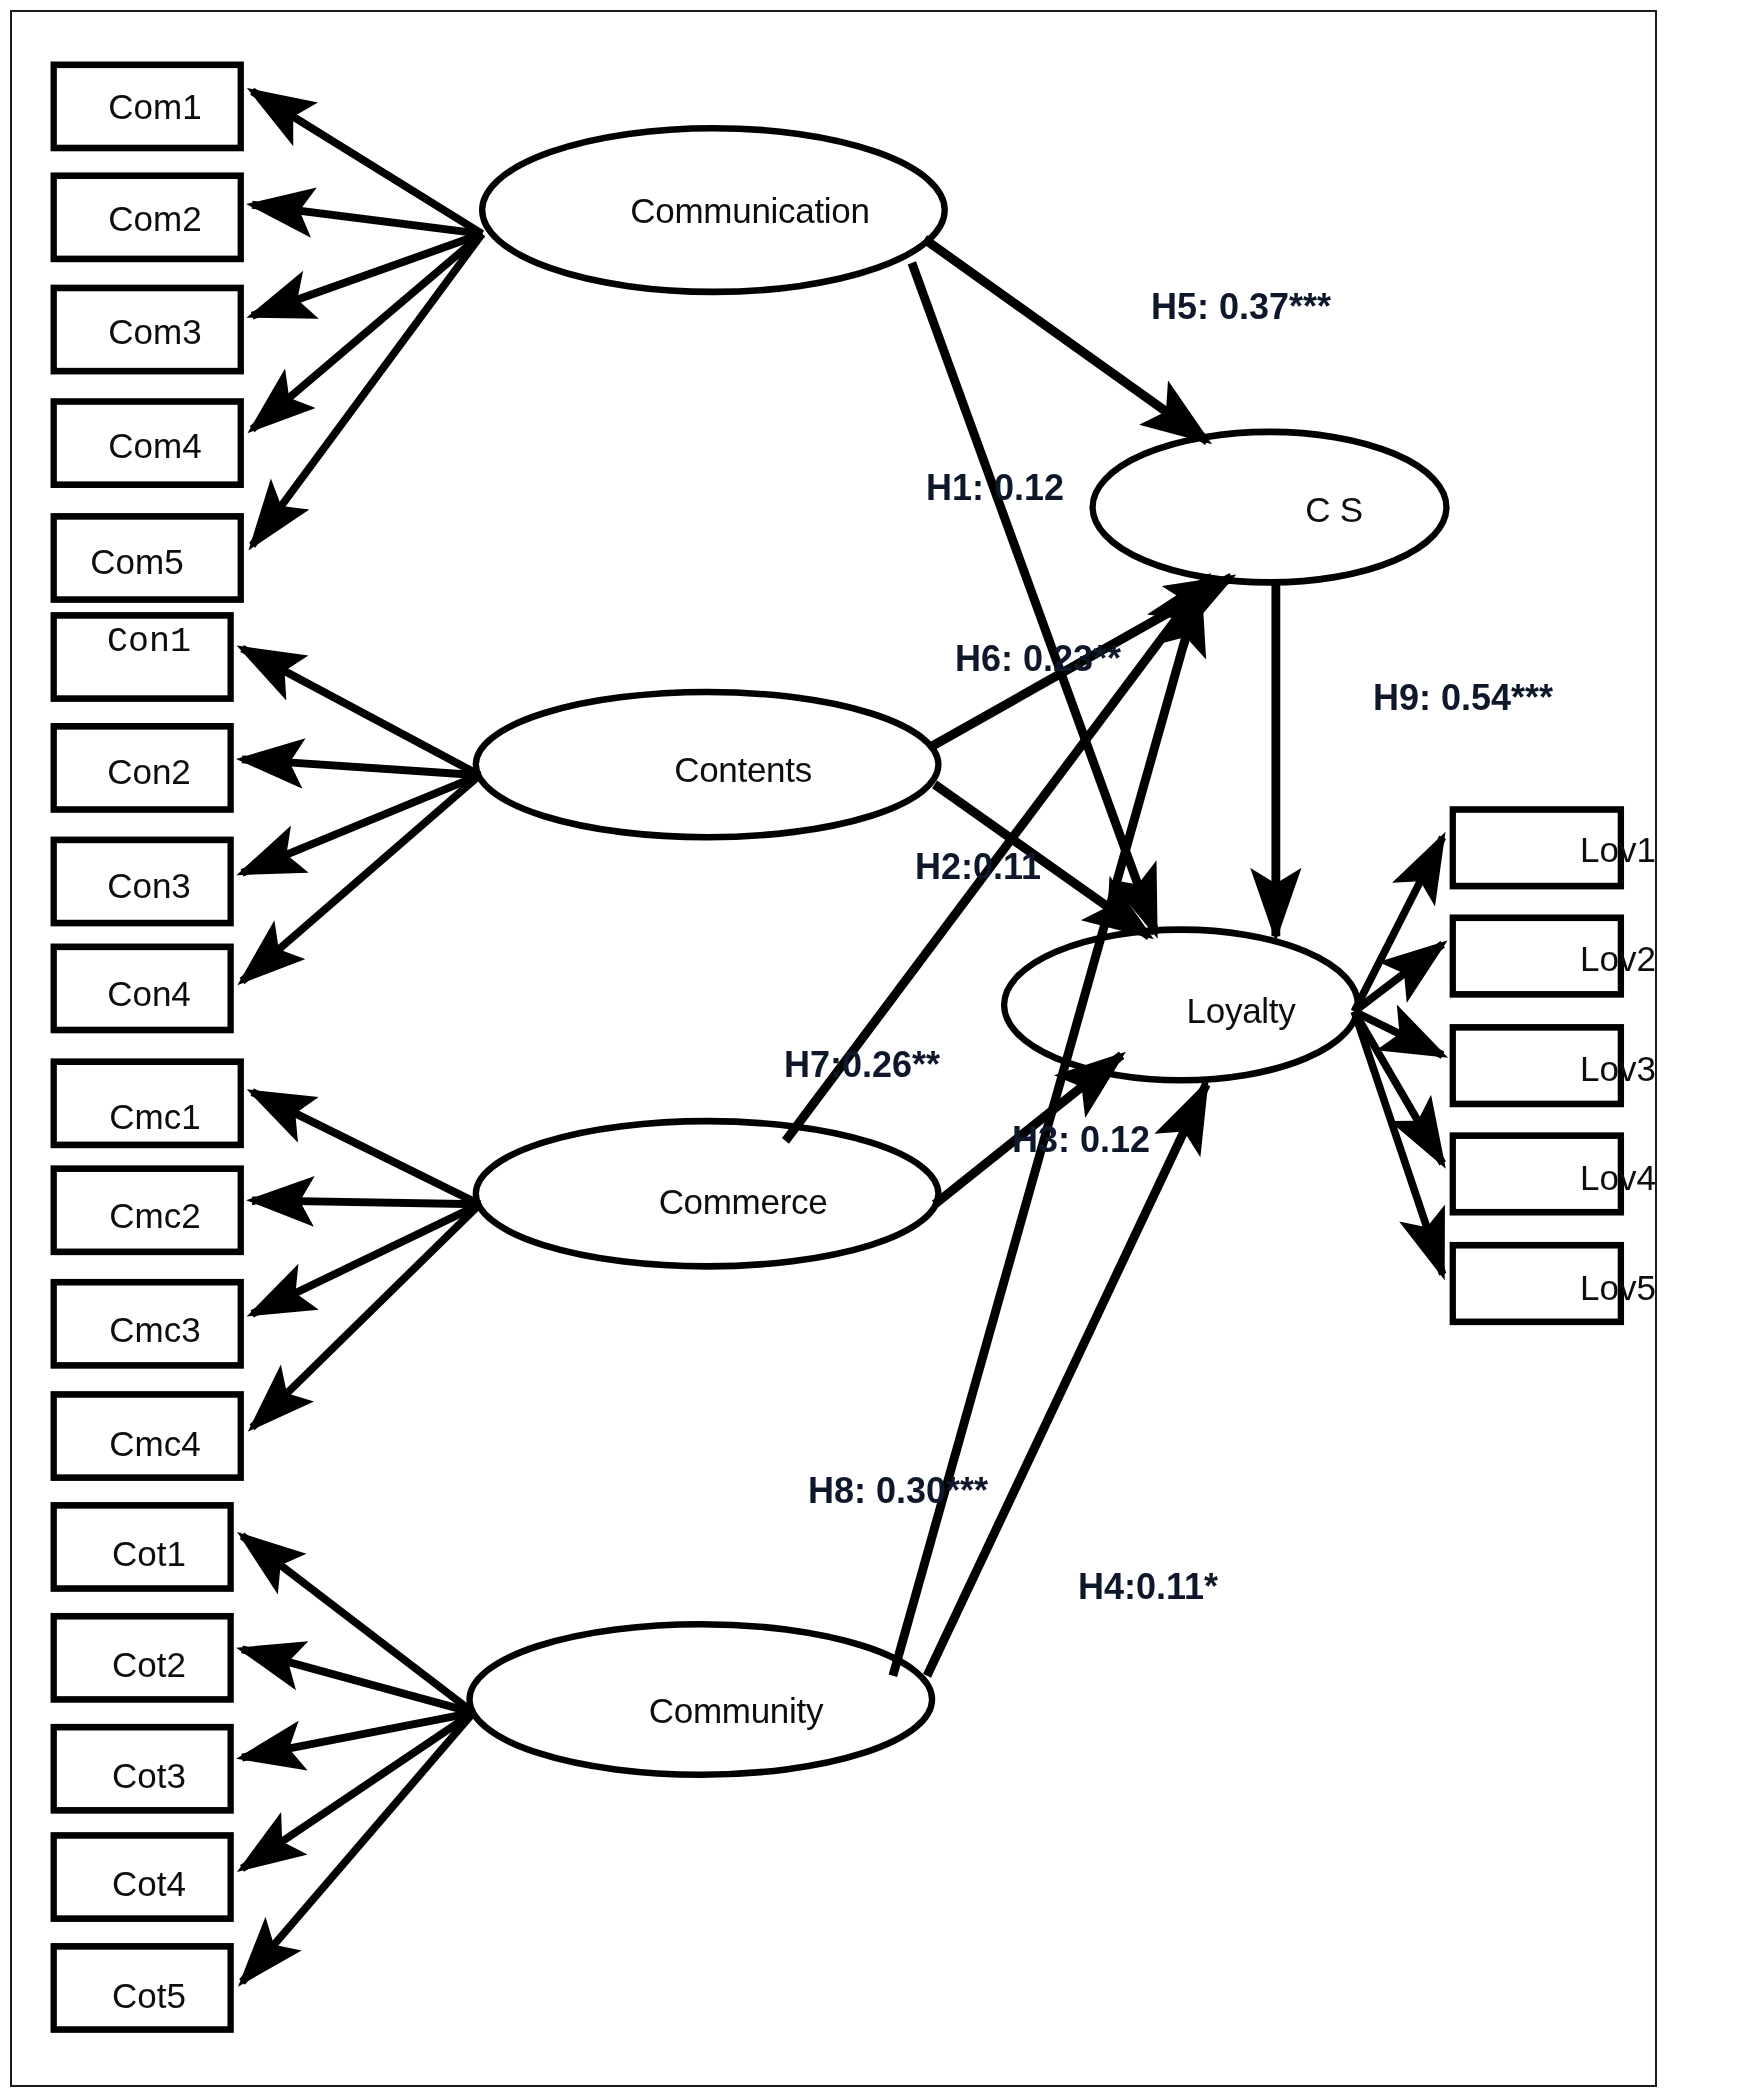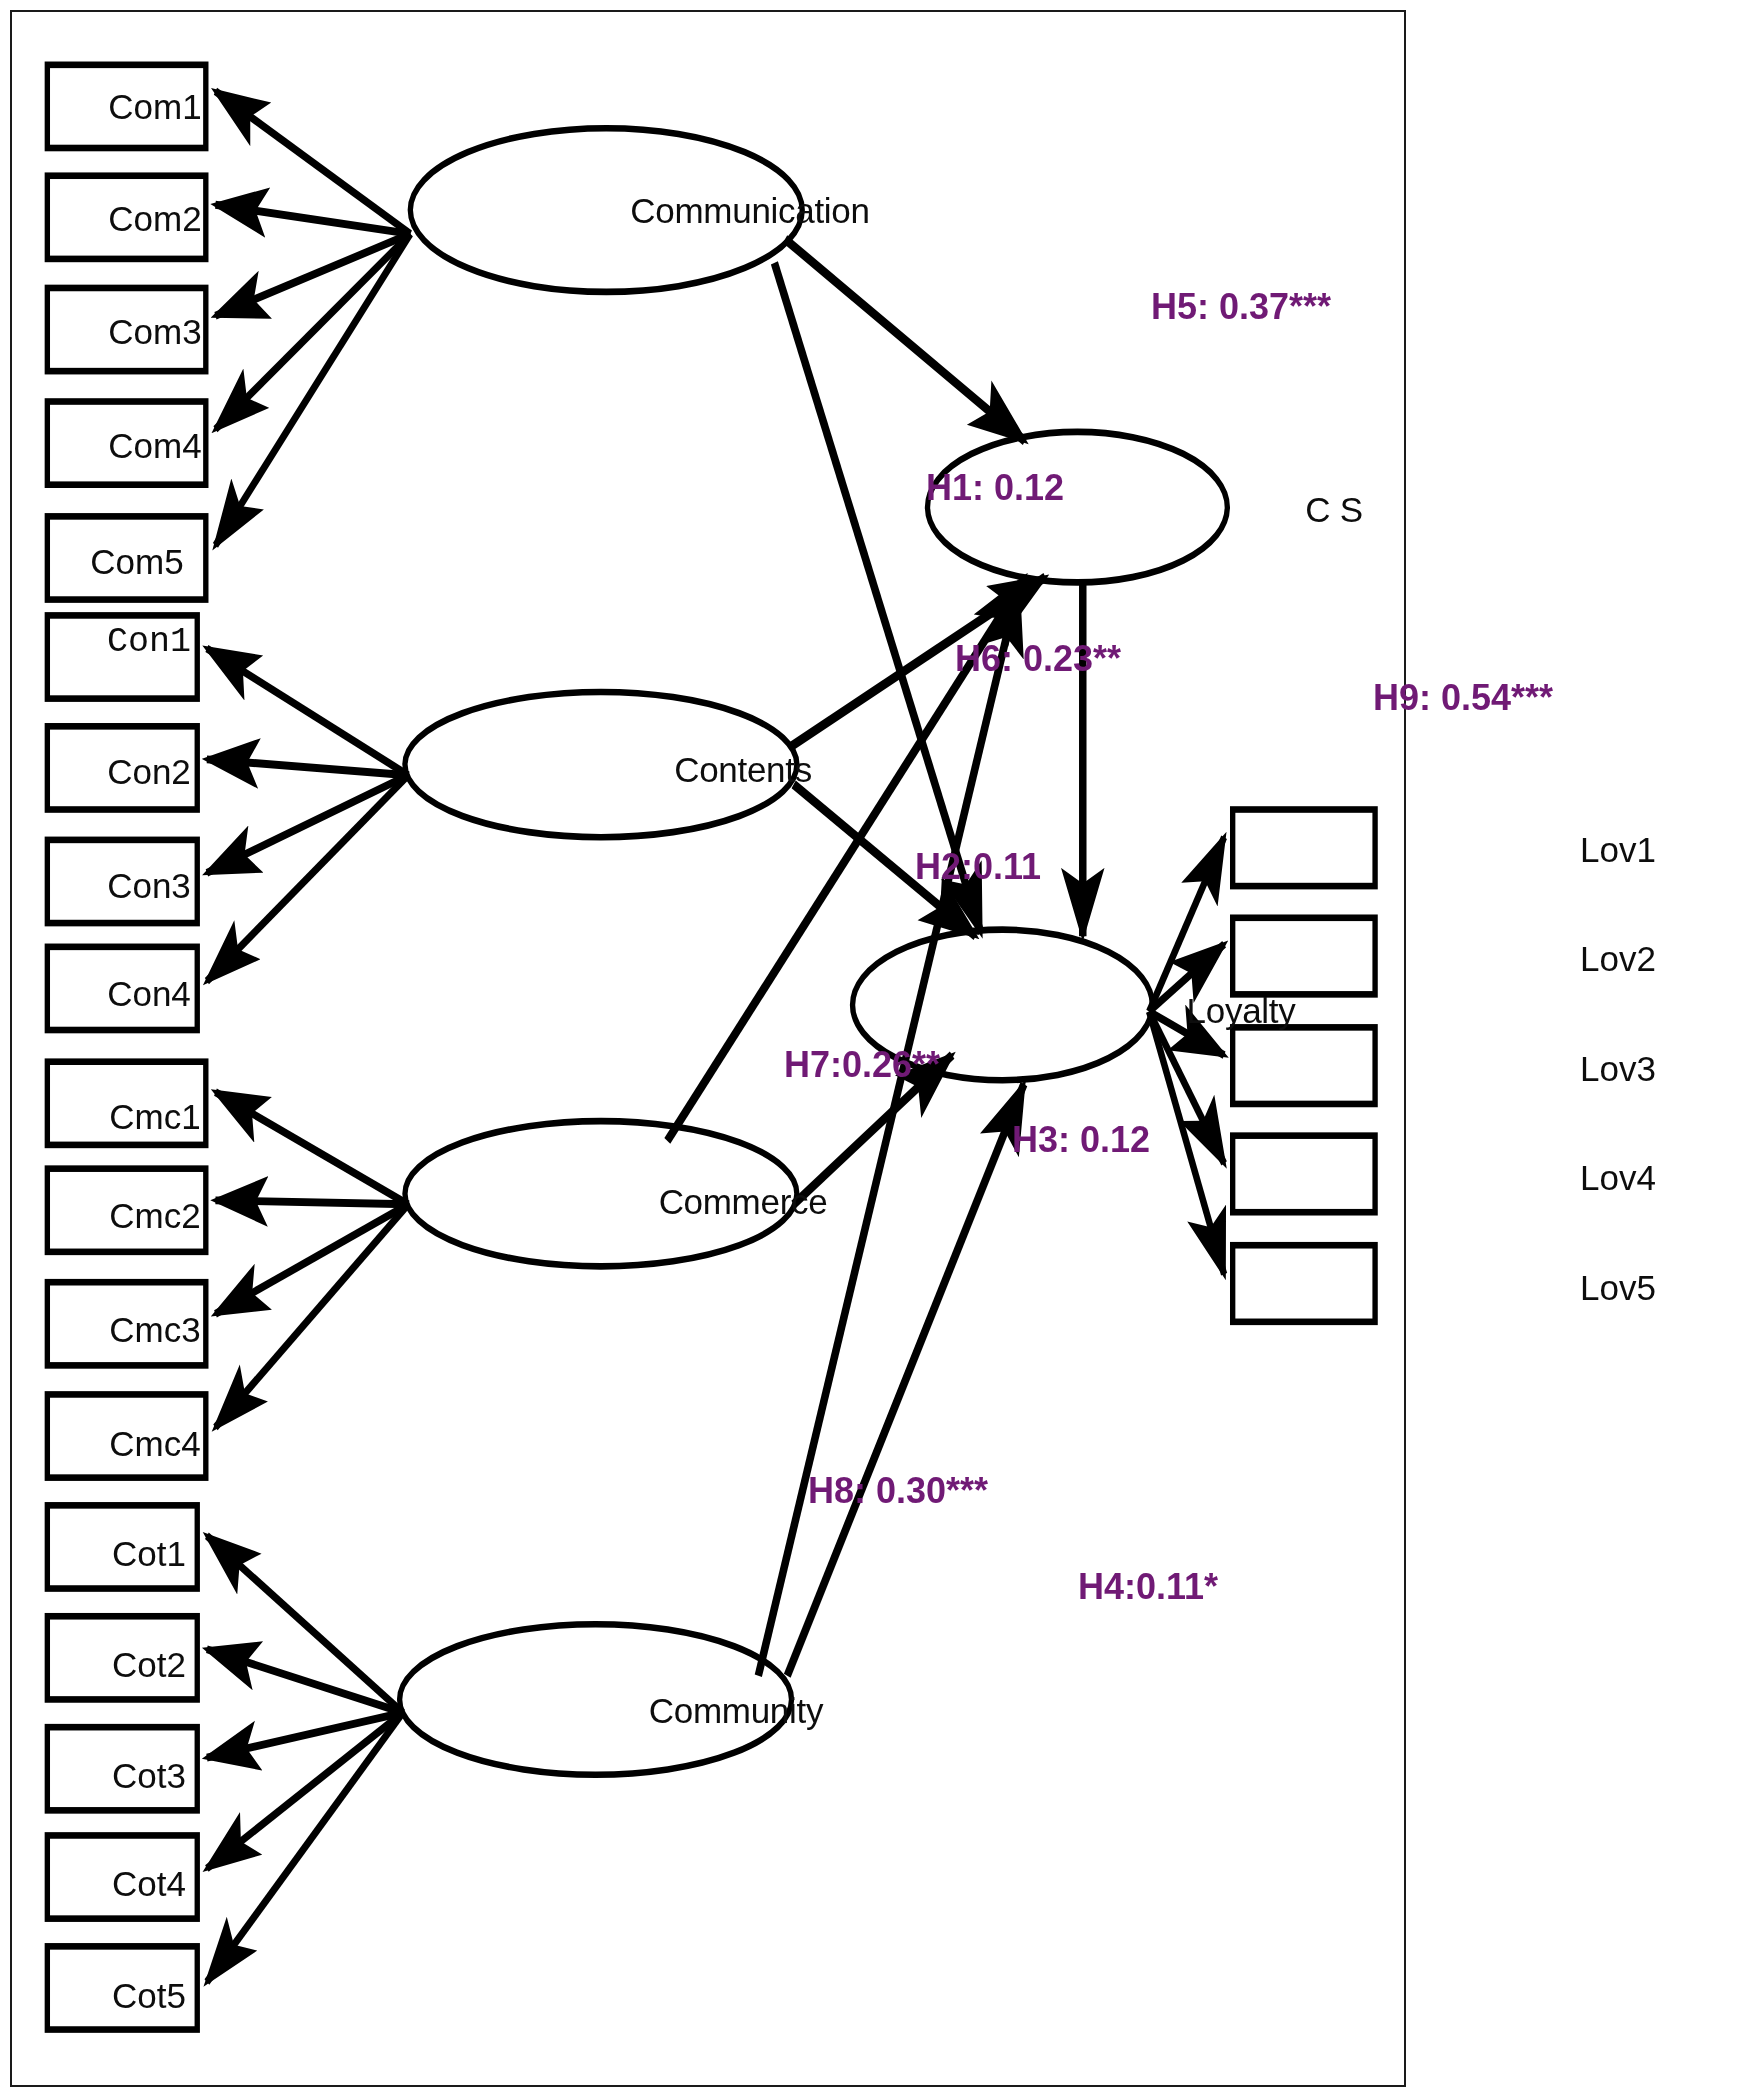--- a/index.html
+++ b/index.html
@@ -1,27 +1,27 @@
 <!DOCTYPE html>
 <html style="font-size:9px"><head>
 <meta charset="utf-8">
 <style>
   html,body{margin:0;padding:0;background:#ffffff;}
   body{width:1747px;height:2097px;font-family:"Liberation Sans",sans-serif;}
-  #frame{position:absolute;left:10px;top:10px;width:1396px;height:2077px;
+  #frame{position:absolute;left:10px;top:10px;width:1647px;height:2077px;
          border:2.8px solid #1a1a1a;background:#ffffff;box-sizing:border-box;}
   #canvas{position:absolute;inset:0;width:100%;height:100%;}
   .node-text{position:absolute;transform:translate(-50%,-50%);
              font-size:35px;color:#0d0d0d;white-space:nowrap;
              font-family:Liberation Sans, sans-serif;letter-spacing:-0.3px;}
   .ind-text{position:absolute;transform:translate(-50%,-50%);
             font-size:35px;color:#0d0d0d;white-space:nowrap;
             font-family:"Liberation Sans",sans-serif;}
   .path-text{position:absolute;transform:translate(-50%,-50%);
-             font-size:36px;font-weight:bold;color:#701a75;white-space:nowrap;
+             font-size:36px;font-weight:bold;color:#0f172a;white-space:nowrap;
              font-family:"Liberation Sans",sans-serif;}
 </style>
 </head>
 <body>
 
 <div id="frame">
   <svg id="canvas" viewBox="0 0 1300 1570" preserveAspectRatio="none">
     <defs>
       <marker id="ah" markerWidth="9" markerHeight="9" refX="8.2" refY="3.2" orient="auto" markerUnits="strokeWidth">
         <path d="M0,0 L9,3.2 L0,6.4 L1.9,3.2 z" fill="#000"></path>

